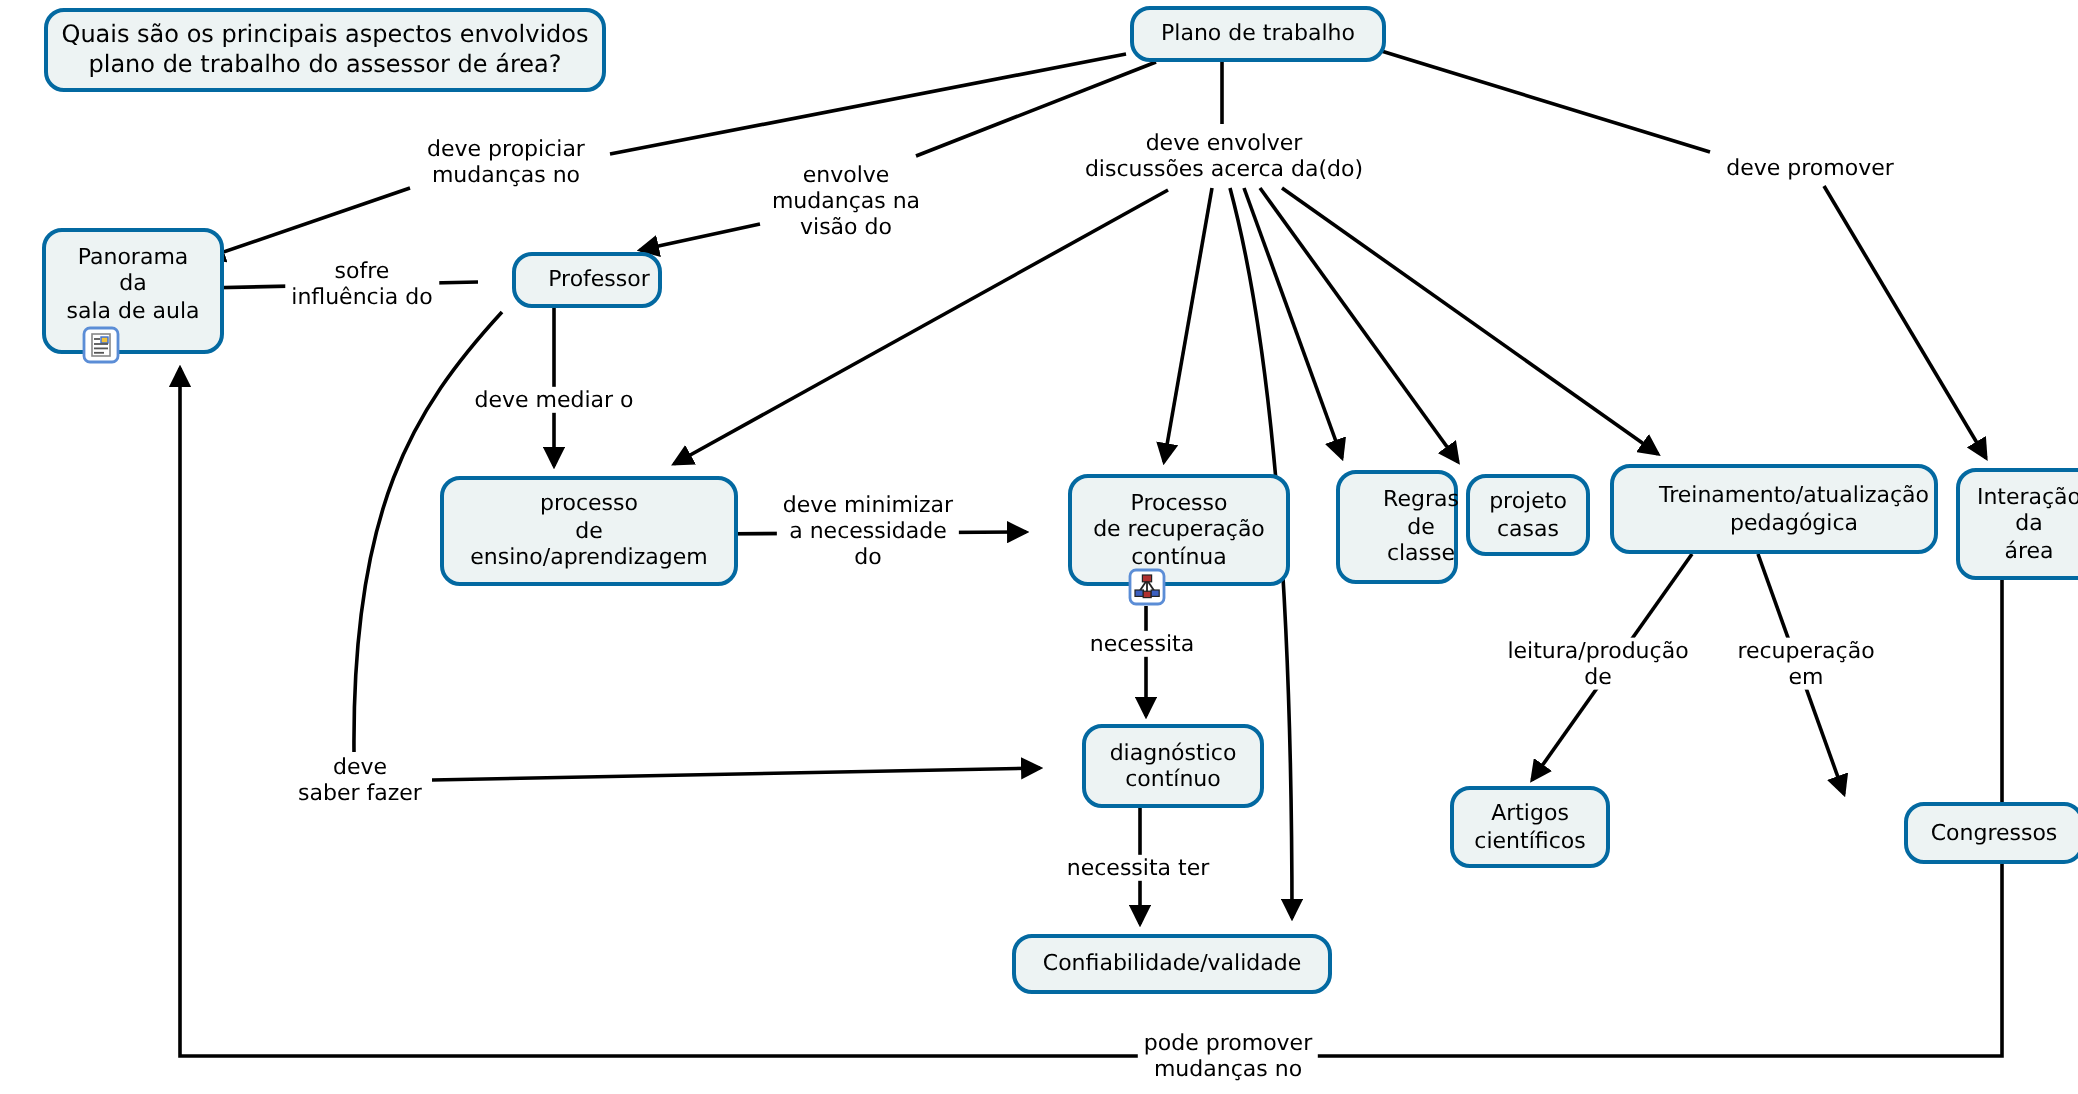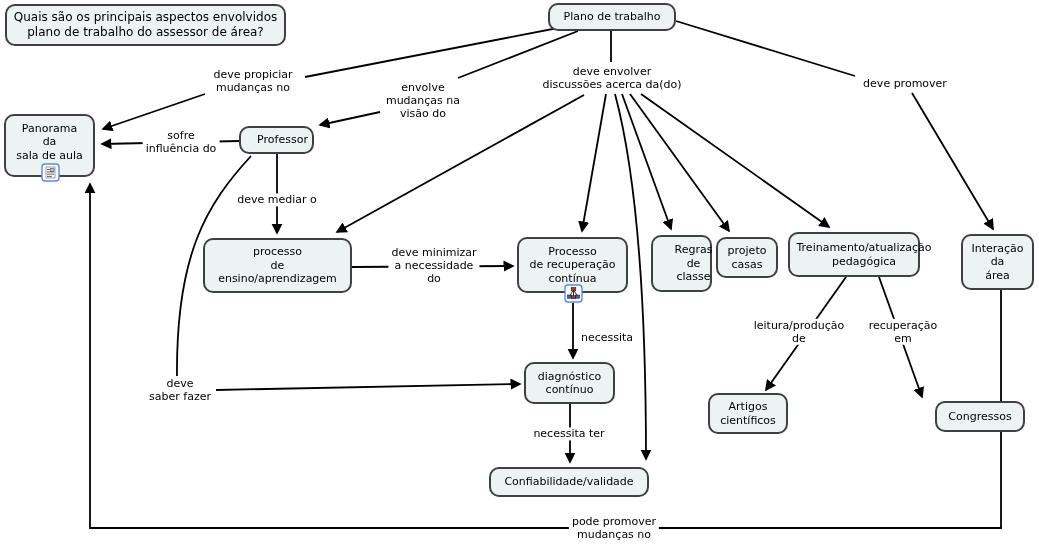--- a/index.html
+++ b/index.html
@@ -6,28 +6,29 @@
   body{
     width:1039px;height:547px;position:relative;overflow:hidden;
     background:#ffffff;
     font-family:"DejaVu Sans","Liberation Sans",sans-serif;
   }
   #canvas{position:absolute;left:0;top:0;width:1039px;height:547px;}
   svg.wires{position:absolute;left:0;top:0;}
   .node{
     position:absolute;
     background:#edf3f3;
-    border:2px solid #404040;
+    border:2px solid #0369a1;
     border-radius:10px;
     display:flex;align-items:center;justify-content:center;
     text-align:center;
     font-size:11px;line-height:1.22;color:#000;
     white-space:pre-line;
     box-sizing:border-box;
     padding:1px 3px;
+    margin-left:17px;
   }
   .question{font-size:12px;border-radius:10px;}
   .elabel{
     position:absolute;
     transform:translate(-50%,-50%);
     background:#ffffff;
     text-align:center;
     font-size:11px;line-height:1.2;color:#000;
     white-space:pre-line;
     padding:0 3px;
@@ -93,21 +94,21 @@
   <div class="elabel" style="left:423px;top:101px;">envolve
 mudanças na
 visão do</div>
   <div class="elabel" style="left:905px;top:84px;">deve promover</div>
   <div class="elabel" style="left:181px;top:142px;">sofre
 influência do</div>
   <div class="elabel" style="left:277px;top:200px;">deve mediar o</div>
   <div class="elabel" style="left:434px;top:266px;">deve minimizar
 a necessidade
 do</div>
-  <div class="elabel" style="left:571px;top:338px;margin-left:36px;">necessita</div>
+  <div class="elabel" style="left:571px;top:322px;">necessita</div>
   <div class="elabel" style="left:180px;top:390px;">deve
 saber fazer</div>
   <div class="elabel" style="left:569px;top:434px;">necessita ter</div>
   <div class="elabel" style="left:799px;top:332px;">leitura/produção
 de</div>
   <div class="elabel" style="left:903px;top:332px;">recuperação
 em</div>
   <div class="elabel" style="left:614px;top:528px;">pode promover
 mudanças no</div>
 
@@ -122,21 +123,21 @@
 de
 ensino/aprendizagem</div>
   <div class="node" style="left:517px;top:237px;width:111px;height:56px;">Processo
 de recuperação
 contínua</div>
   <div class="node" style="left:651px;top:235px;width:61px;height:57px;padding-left:27px;">Regras
 de
 classe</div>
   <div class="node" style="left:716px;top:237px;width:62px;height:41px;">projeto
 casas</div>
-  <div class="node" style="left:788px;top:232px;width:132px;height:45px;padding-left:23px;">Treinamento/atualização
+  <div class="node" style="left:788px;top:232px;width:164px;height:45px;padding-left:23px;">Treinamento/atualização
 pedagógica</div>
   <div class="node" style="left:961px;top:234px;width:73px;height:56px;">Interação
 da
 área</div>
   <div class="node" style="left:524px;top:362px;width:91px;height:42px;">diagnóstico
 contínuo</div>
   <div class="node" style="left:708px;top:393px;width:80px;height:41px;">Artigos
 científicos</div>
   <div class="node" style="left:935px;top:401px;width:90px;height:31px;">Congressos</div>
   <div class="node" style="left:489px;top:467px;width:160px;height:30px;">Confiabilidade/validade</div>

